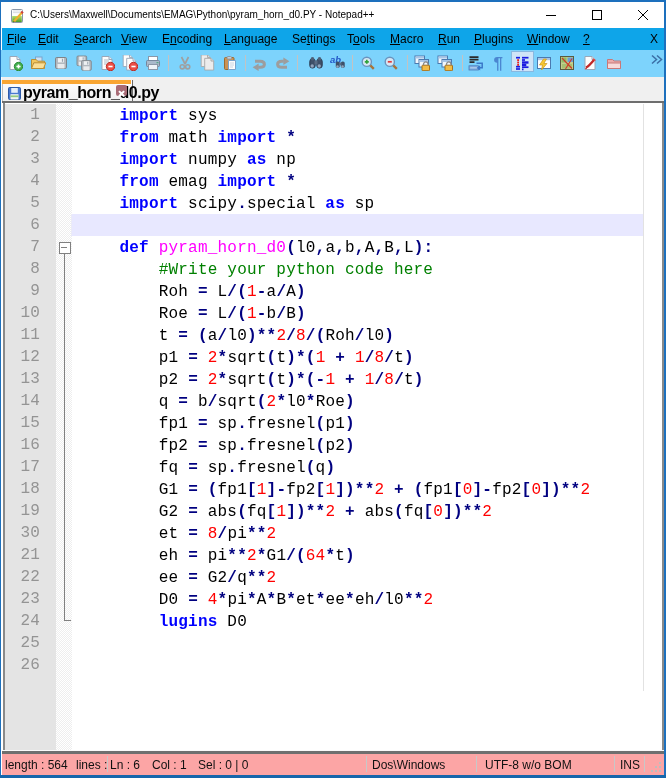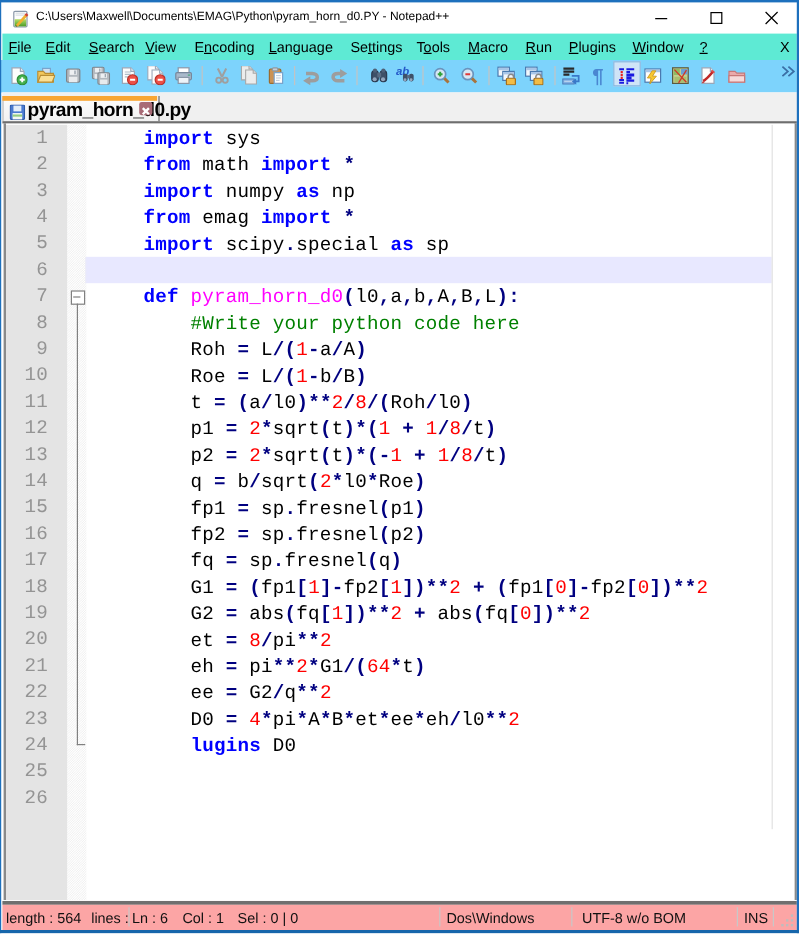--- a/index.html
+++ b/index.html
@@ -11,21 +11,21 @@
   .b-right{position:absolute;right:0;top:0;width:2px;height:778px;background:#1d70bd;}
   .b-bottom{position:absolute;left:0;bottom:0;width:666px;height:3px;background:#1666ab;}
 
   
   .titlebar{position:absolute;left:2px;top:2px;right:2px;height:26px;background:#fff;}
   .title-text{position:absolute;left:28px;top:0;height:26px;line-height:26px;
       font-size:10px;color:#000;white-space:pre;}
   .cap{position:absolute;top:0;height:26px;width:24px;}
 
   
-  .menubar{position:absolute;left:2px;top:28px;right:2px;height:22px;background:#5eead4;font-size:12px;color:#000;}
+  .menubar{position:absolute;left:2px;top:28px;right:2px;height:22px;background:#0ea5e9;font-size:12px;color:#000;}
   .menubar span{position:absolute;top:0;height:22px;line-height:22px;white-space:pre;}
   .menubar u{text-decoration:underline;}
 
   
   .toolbar{position:absolute;left:0px;top:50px;right:2px;height:27px;background:#7dd3fc;}
   .ticon{position:absolute;top:5px;width:16px;height:16px;}
   .tsep{position:absolute;top:5px;width:1px;height:16px;background:#c3c3c3;}
 
   
   .tabbar{position:absolute;left:2px;top:77px;right:2px;height:24px;background:#f0f0f0;}
@@ -370,21 +370,21 @@
         <div>10</div>
         <div>11</div>
         <div>12</div>
         <div>13</div>
         <div>14</div>
         <div>15</div>
         <div>16</div>
         <div>17</div>
         <div>18</div>
         <div>19</div>
-        <div>20</div>
+        <div>30</div>
         <div>21</div>
         <div>22</div>
         <div>23</div>
         <div>24</div>
         <div>25</div>
         <div>26</div>
       </div>
     <div class="folds"></div>
     <div class="sbline"></div>
     <div class="code" id="code">

